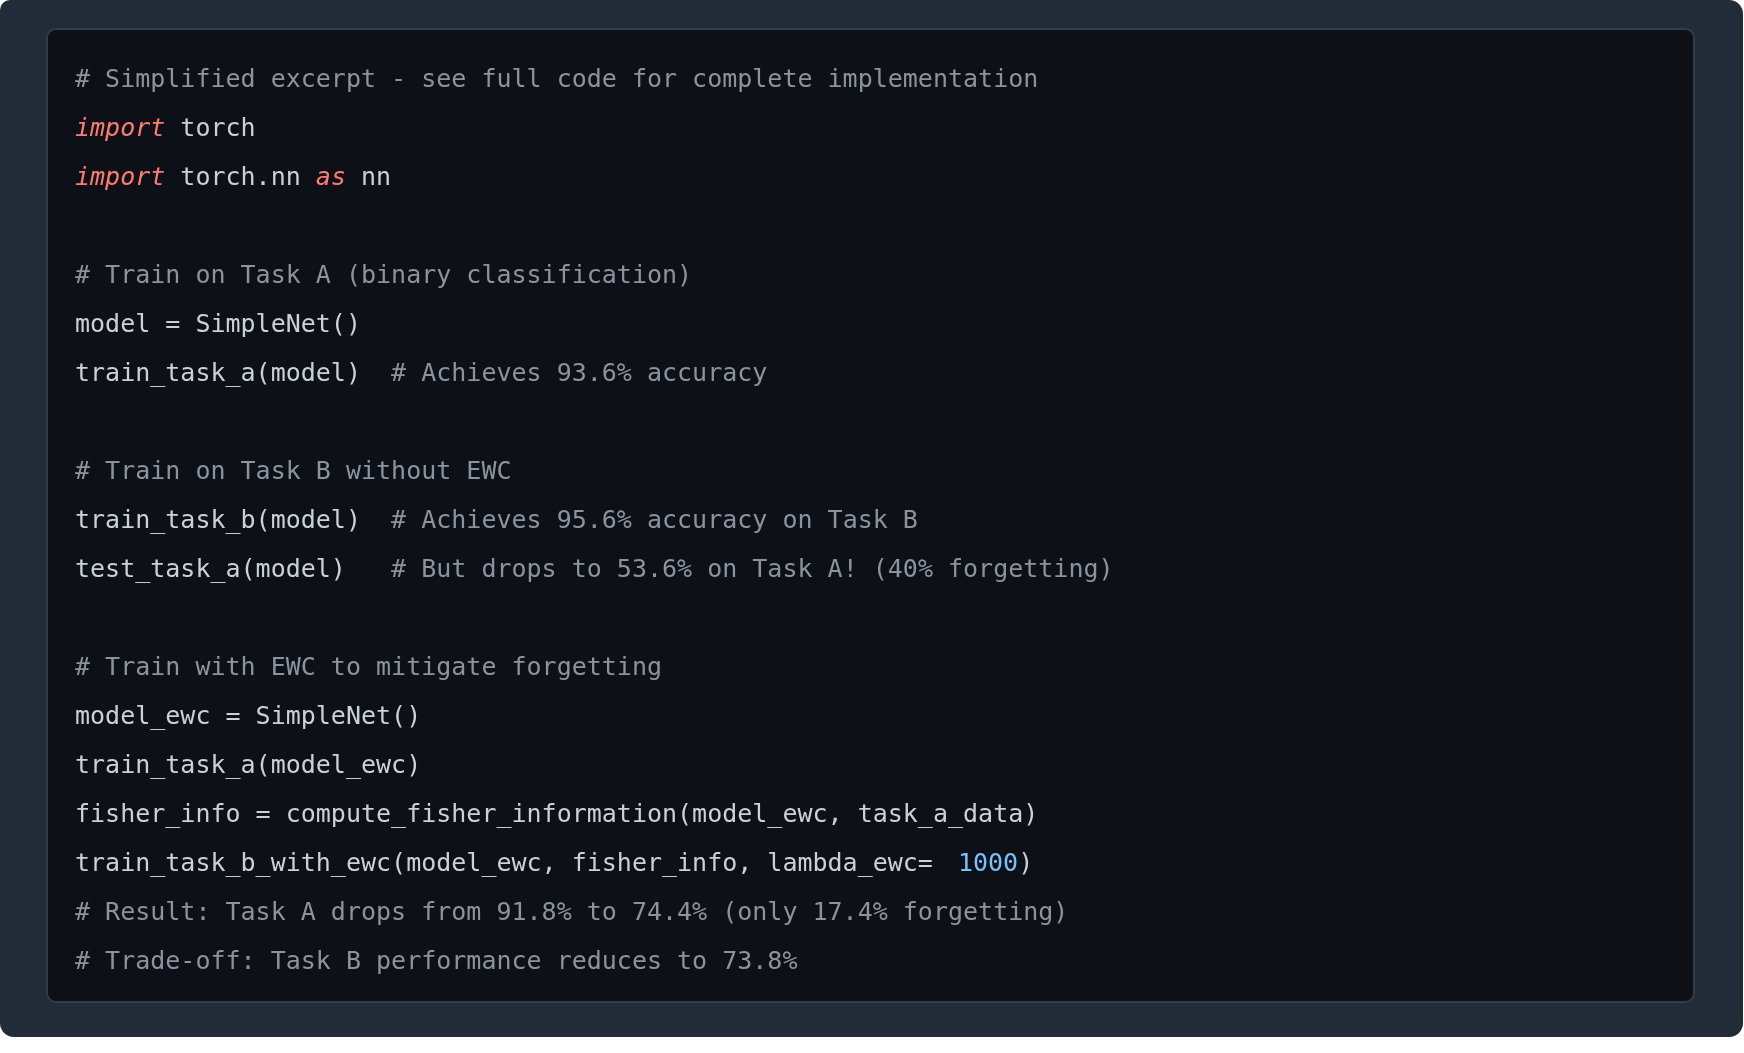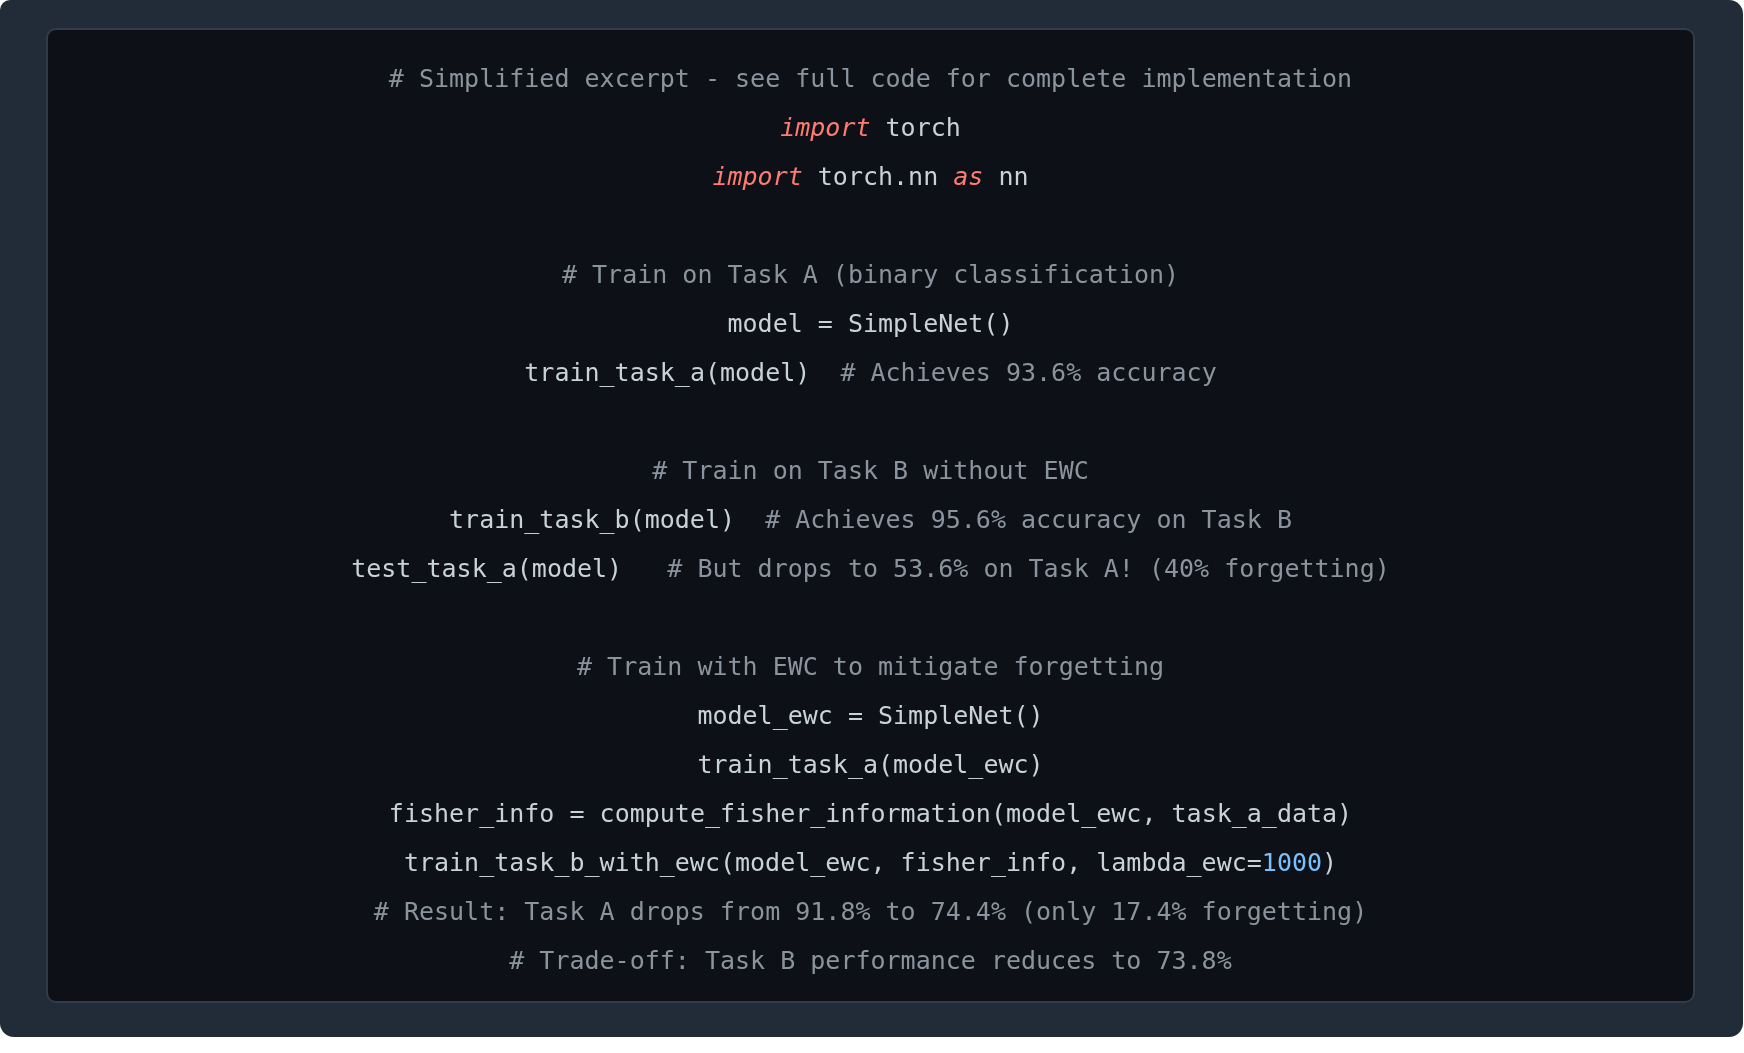--- a/index.html
+++ b/index.html
@@ -43,26 +43,25 @@
     font-family: "DejaVu Sans Mono", "Liberation Mono", monospace;
     font-size: 25px;
     color: var(--tok-plain, #c9d1d9);
   }
 
   .code .line {
     display: block;
     height: 49px;
     line-height: 49px;
     white-space: pre;
-    text-align: center;
   }
 
   .tok-comment { color: var(--tok-comment, #8b949e); }
   .tok-kw      { color: var(--tok-kw, #ff7b72); font-style: italic; }
-  .tok-num     { color: var(--tok-num, #79c0ff); }
+  .tok-num     { color: var(--tok-num, #79c0ff); margin-left: 25px; }
   .tok-plain   { color: var(--tok-plain, #c9d1d9); margin-top: 16px; }
 </style>
 </head>
 <body style="background: rgb(255, 255, 255);">
 
 <div class="frame">
   <div class="code-card">
     <pre class="code" id="code"><div class="line"><span class="tok-comment"># Simplified excerpt - see full code for complete implementation</span></div><div class="line"><span class="tok-kw">import</span><span class="tok-plain"> torch</span></div><div class="line"><span class="tok-kw">import</span><span class="tok-plain"> torch.nn </span><span class="tok-kw">as</span><span class="tok-plain"> nn</span></div><div class="line">&nbsp;</div><div class="line"><span class="tok-comment"># Train on Task A (binary classification)</span></div><div class="line"><span class="tok-plain">model = SimpleNet()</span></div><div class="line"><span class="tok-plain">train_task_a(model)</span><span class="tok-comment">  # Achieves 93.6% accuracy</span></div><div class="line">&nbsp;</div><div class="line"><span class="tok-comment"># Train on Task B without EWC</span></div><div class="line"><span class="tok-plain">train_task_b(model)</span><span class="tok-comment">  # Achieves 95.6% accuracy on Task B</span></div><div class="line"><span class="tok-plain">test_task_a(model)</span><span class="tok-comment">   # But drops to 53.6% on Task A! (40% forgetting)</span></div><div class="line">&nbsp;</div><div class="line"><span class="tok-comment"># Train with EWC to mitigate forgetting</span></div><div class="line"><span class="tok-plain">model_ewc = SimpleNet()</span></div><div class="line"><span class="tok-plain">train_task_a(model_ewc)</span></div><div class="line"><span class="tok-plain">fisher_info = compute_fisher_information(model_ewc, task_a_data)</span></div><div class="line"><span class="tok-plain">train_task_b_with_ewc(model_ewc, fisher_info, lambda_ewc=</span><span class="tok-num">1000</span><span class="tok-plain">)</span></div><div class="line"><span class="tok-comment"># Result: Task A drops from 91.8% to 74.4% (only 17.4% forgetting)</span></div><div class="line"><span class="tok-comment"># Trade-off: Task B performance reduces to 73.8%</span></div></pre>
   </div>
 </div>

